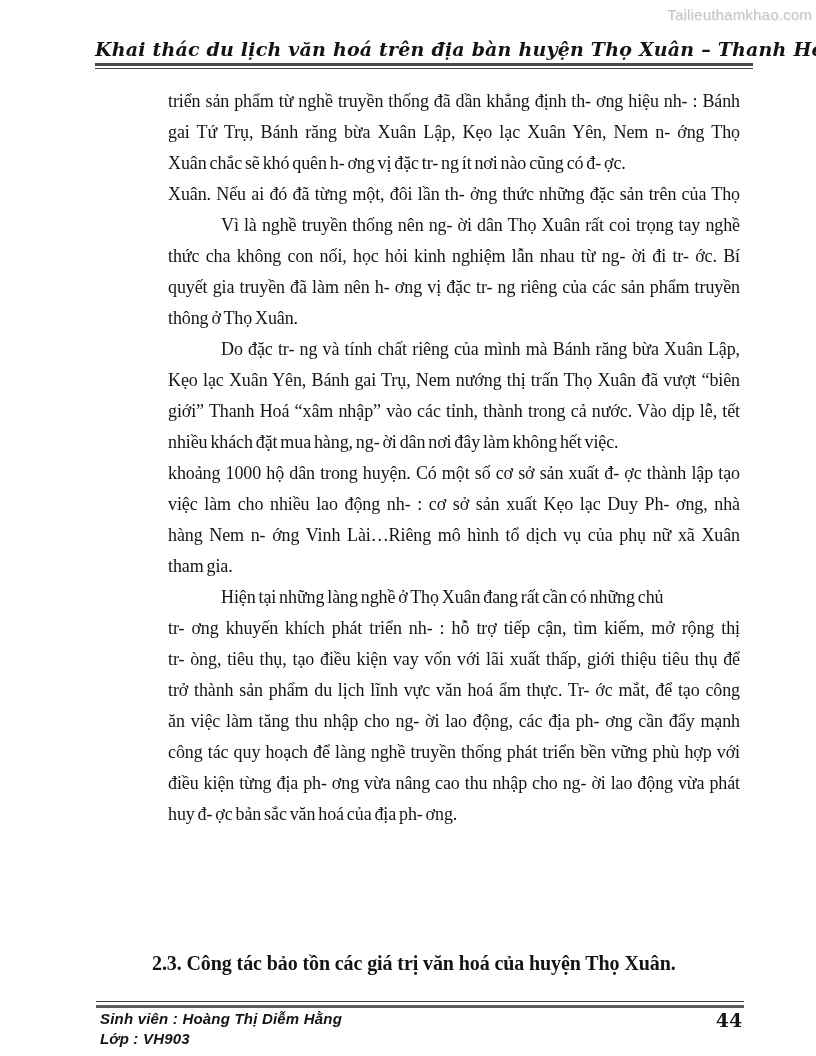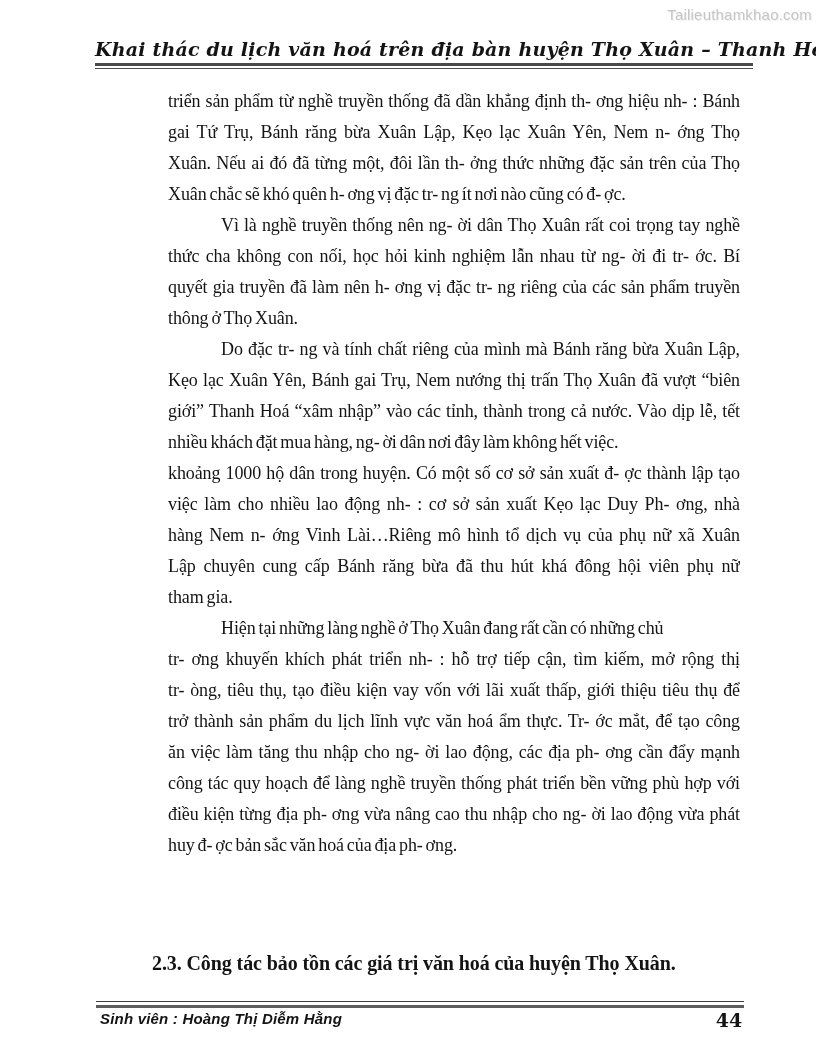--- a/index.html
+++ b/index.html
@@ -113,43 +113,42 @@
   <div class="header">
     <div class="header-title">Khai thác du lịch văn hoá trên địa bàn huyện Thọ Xuân – Thanh Hoá</div>
     <div class="header-rule"></div>
   </div>
 
   <div class="body-text">
 
     <div>
       <div class="line">triển sản phẩm từ nghề truyền thống đã dần khẳng định th- ơng hiệu nh- : Bánh</div>
       <div class="line">gai Tứ Trụ, Bánh răng bừa Xuân Lập, Kẹo lạc Xuân Yên, Nem n- ớng Thọ</div>
+      <div class="line plast">Xuân chắc sẽ khó quên h- ơng vị đặc tr- ng ít nơi nào cũng có đ- ợc.</div>
       <div class="line">Xuân. Nếu ai đó đã từng một, đôi lần th- ởng thức những đặc sản trên của Thọ</div>
-      <div class="line plast">Xuân chắc sẽ khó quên h- ơng vị đặc tr- ng ít nơi nào cũng có đ- ợc.</div>
     </div>
 
     <div>
       <div class="line indent">Vì là nghề truyền thống nên ng- ời dân Thọ Xuân rất coi trọng tay nghề</div>
       <div class="line">thức cha không con nối, học hỏi kinh nghiệm lẫn nhau từ ng- ời đi tr- ớc. Bí</div>
       <div class="line">quyết gia truyền đã làm nên h- ơng vị đặc tr- ng riêng của các sản phẩm truyền</div>
       <div class="line plast">thông ở Thọ Xuân.</div>
     </div>
 
     <div>
       <div class="line indent">Do đặc tr- ng và tính chất riêng của mình mà Bánh răng bừa Xuân Lập,</div>
       <div class="line">Kẹo lạc Xuân Yên, Bánh gai Trụ, Nem nướng thị trấn Thọ Xuân đã vượt “biên</div>
       <div class="line">giới” Thanh Hoá “xâm nhập” vào các tỉnh, thành trong cả nước. Vào dịp lễ, tết</div>
       <div class="line plast">nhiều khách đặt mua hàng, ng- ời dân nơi đây làm không hết việc.</div>
     </div>
 
     <div>
       <div class="line">khoảng 1000 hộ dân trong huyện. Có một số cơ sở sản xuất đ- ợc thành lập tạo</div>
       <div class="line">việc làm cho nhiều lao động nh- : cơ sở sản xuất Kẹo lạc Duy Ph- ơng, nhà</div>
       <div class="line">hàng Nem n- ớng Vinh Lài…Riêng mô hình tổ dịch vụ của phụ nữ xã Xuân</div>
-      <div class="line">Lập chuyên cung cấp Bánh răng bừa đã thu hút khá đông hội viên phụ nữ</div>
       <div class="line plast">tham gia.</div>
     </div>
 
     <div>
       <div class="line indent plast">Hiện tại những làng nghề ở Thọ Xuân đang rất cần có những chủ</div>
       <div class="line">tr- ơng khuyến khích phát triển nh- : hỗ trợ tiếp cận, tìm kiếm, mở rộng thị</div>
       <div class="line">tr- òng, tiêu thụ, tạo điều kiện vay vốn với lãi xuất thấp, giới thiệu tiêu thụ để</div>
       <div class="line">trở thành sản phẩm du lịch lĩnh vực văn hoá ẩm thực. Tr- ớc mắt, để tạo công</div>
       <div class="line">ăn việc làm tăng thu nhập cho ng- ời lao động, các địa ph- ơng cần đẩy mạnh</div>
       <div class="line">công tác quy hoạch để làng nghề truyền thống phát triển bền vững phù hợp với</div>
@@ -158,17 +157,18 @@
     </div>
 
   </div>
 
   <div class="heading">2.3. Công tác bảo tồn các giá trị văn hoá của huyện Thọ Xuân.</div>
 
   <div class="footer-rule"></div>
 
   <div class="footer-text">
     <div>Sinh viên : Hoàng Thị Diễm Hằng</div>
+    <div>Lớp : VH903</div>
   </div>
 
   <div class="page-number">44</div>
 
 </div>
 
 </body></html>

